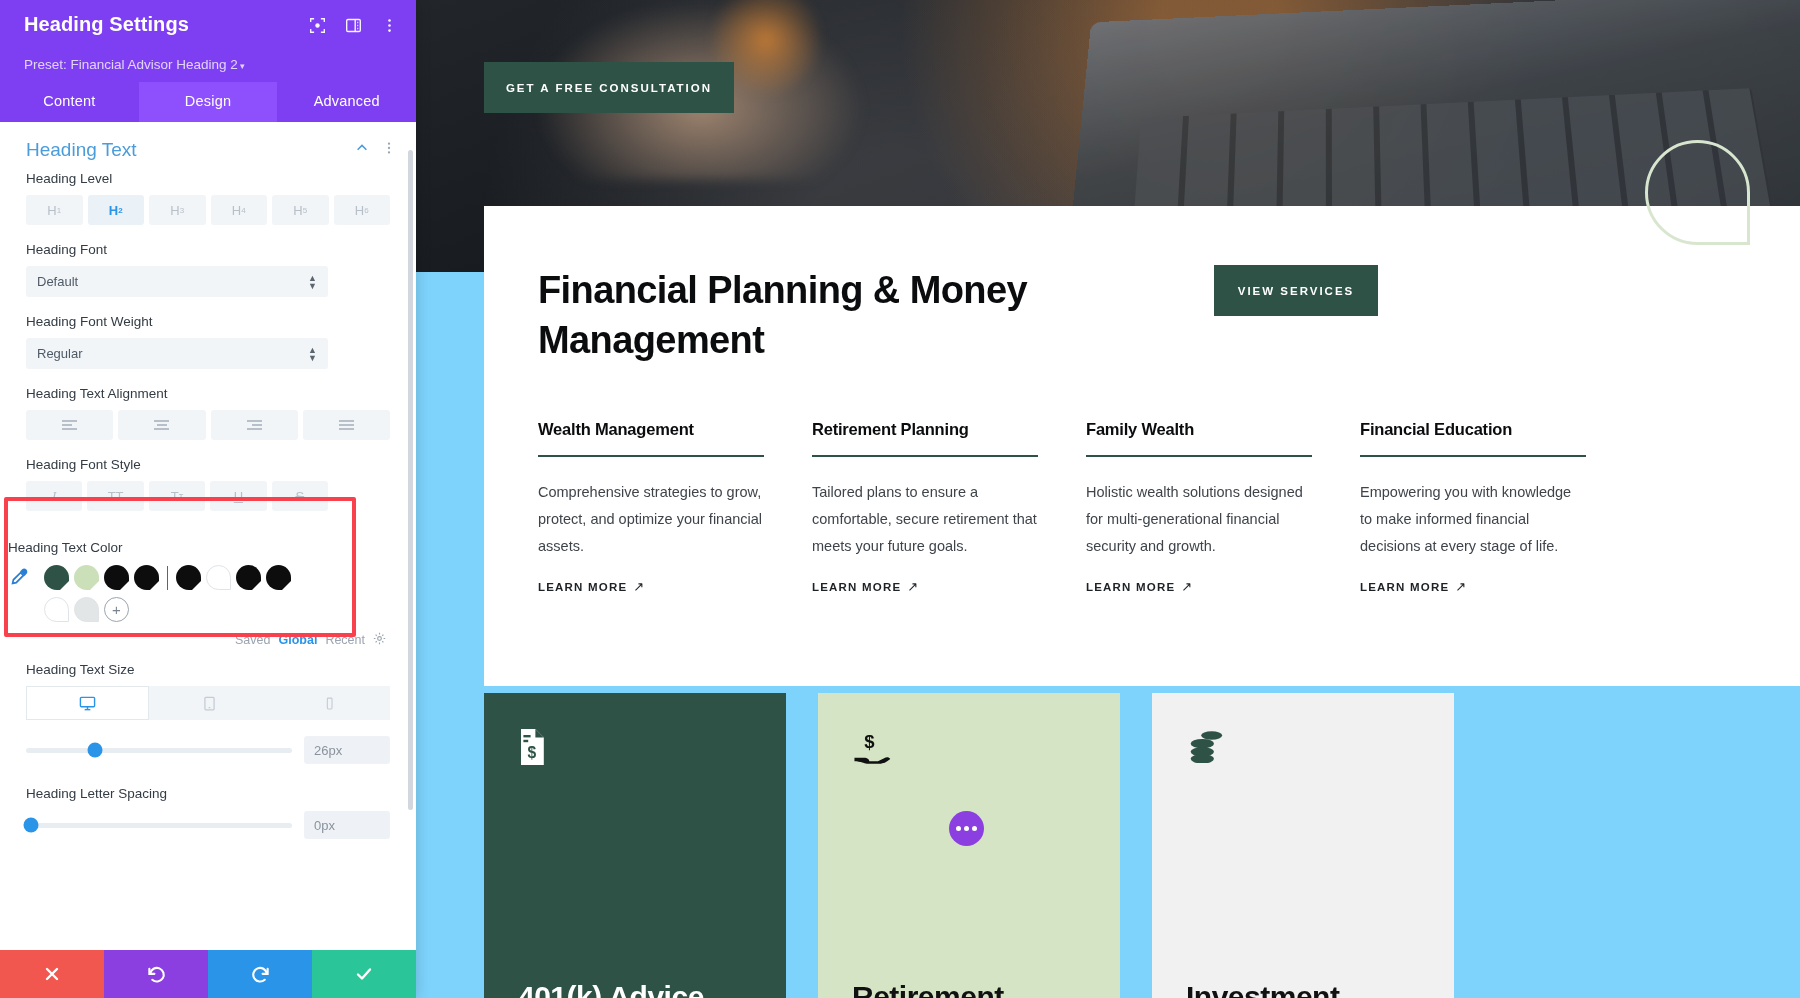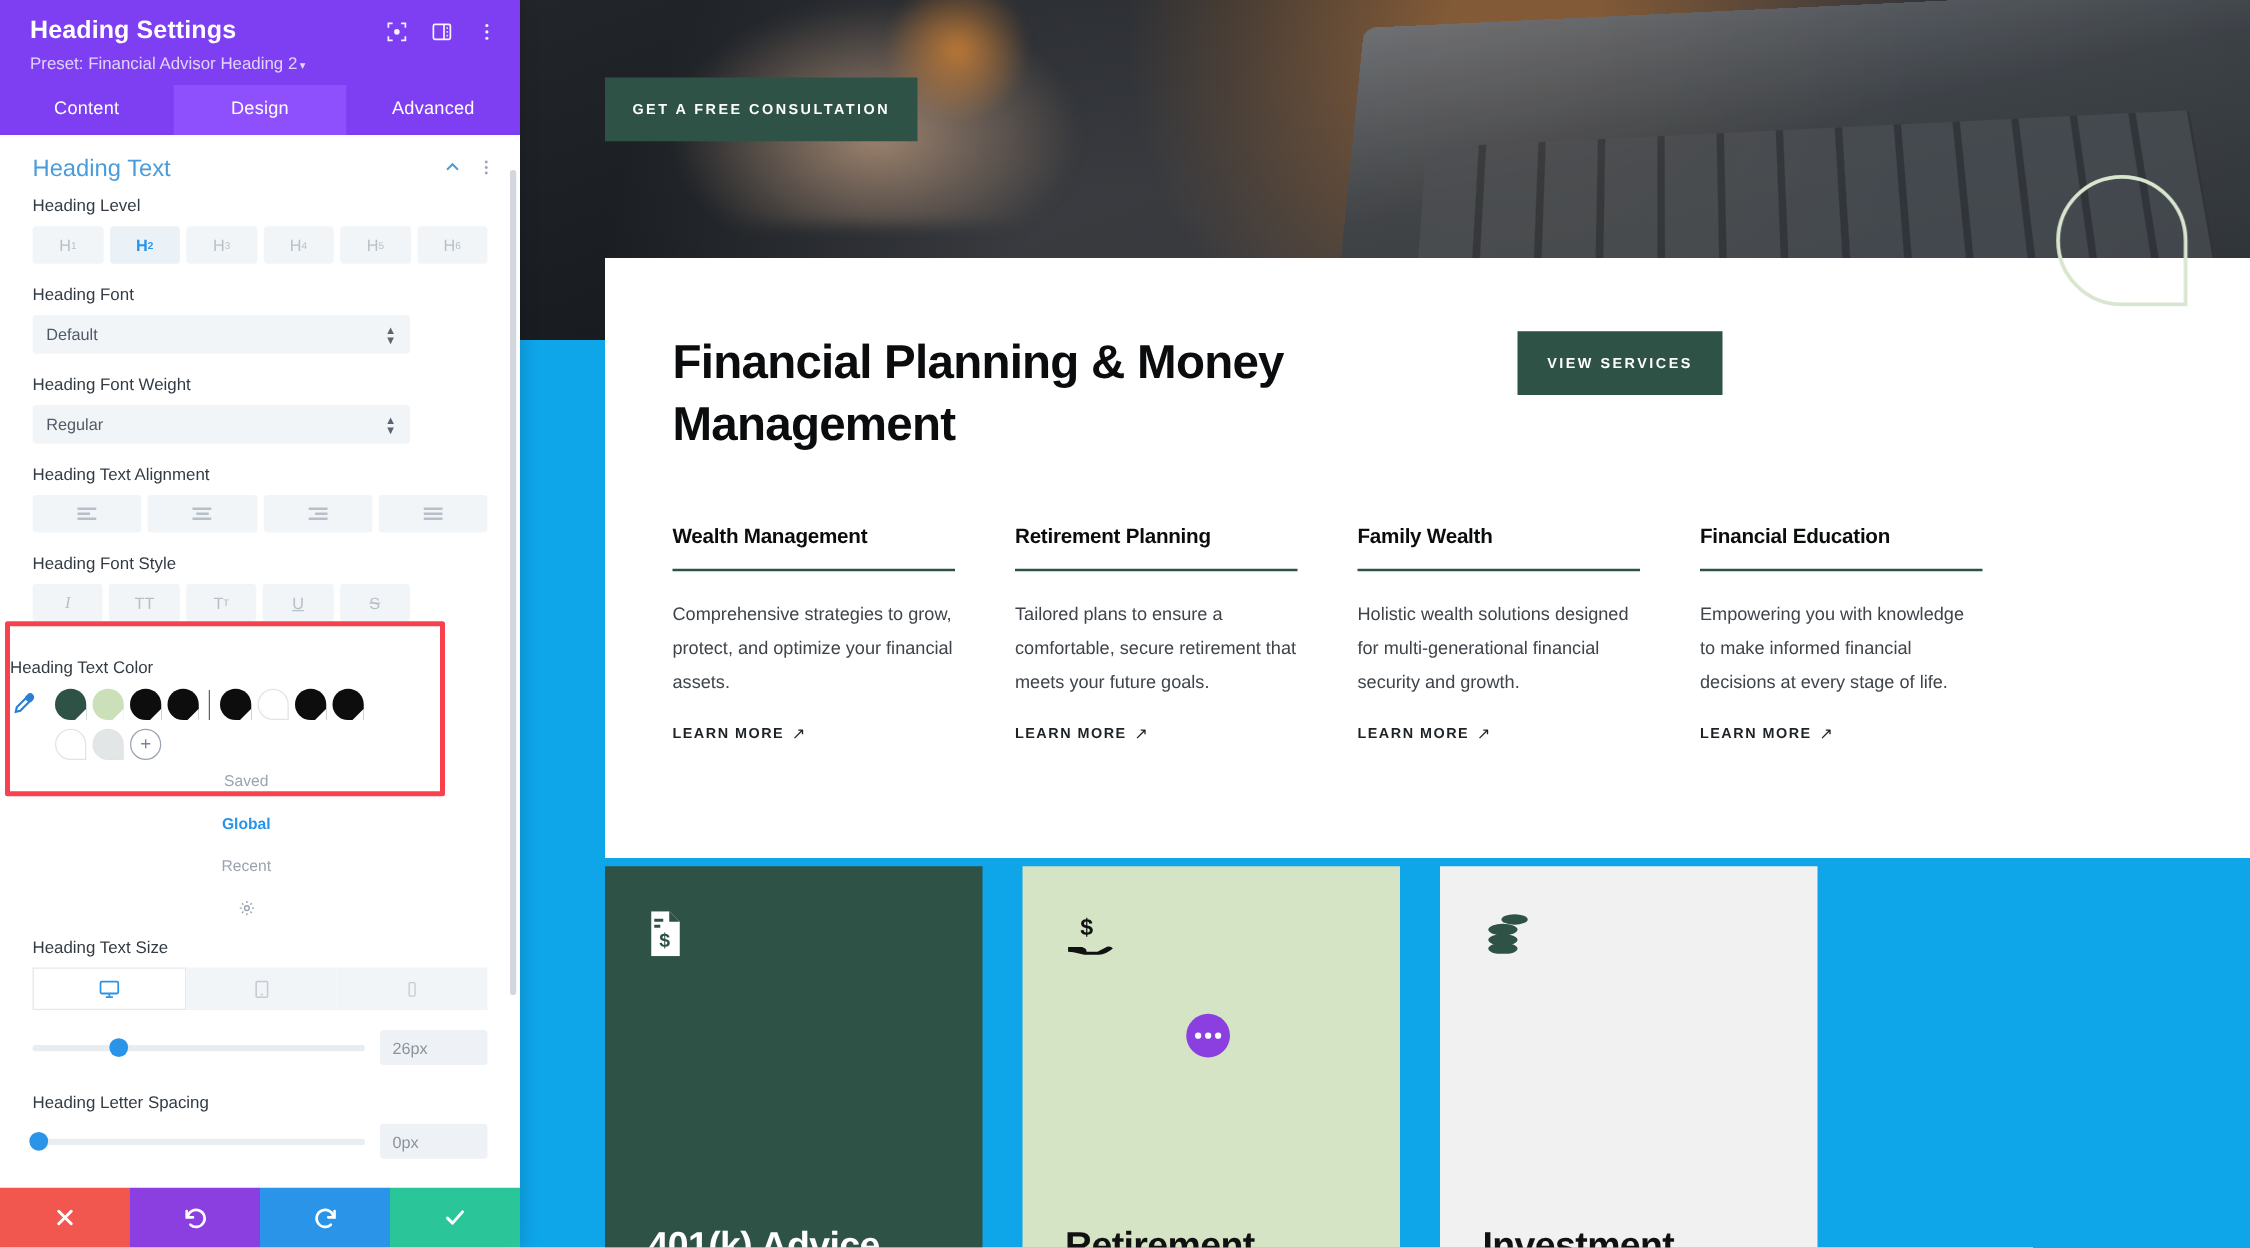--- a/index.html
+++ b/index.html
@@ -16,21 +16,21 @@
     width: 416px; height: 998px;
     background: #fff; z-index: 20;
     display: flex; flex-direction: column;
     box-shadow: 0 0 14px rgba(0,0,0,.18);
   }
   .panel-header { background: #7e3ff2; padding: 13px 18px 10px 24px; }
   .panel-header-top { display: flex; align-items: flex-start; justify-content: space-between; }
   .panel-title { color: #fff; font-size: 20px; font-weight: bold; letter-spacing: .1px; }
   .hdr-icons { display: flex; align-items: center; gap: 19px; padding-top: 4px; }
   .hdr-ico { width: 17px; height: 17px; display: block; opacity: .95; }
-  .preset-line { margin-top: 7px; color: #e2d3fb; font-size: 13.5px; }
+  .preset-line { margin-top: 21px; color: #e2d3fb; font-size: 13.5px; }
   .preset-line .caret { font-size: 9px; margin-left: 2px; }
 
   .tabs { display: flex; background: #7e3ff2; }
   .tab {
     flex: 1; text-align: center; color: #fff; font-size: 14.5px;
     padding: 11px 0 13px; cursor: pointer; letter-spacing: .2px;
   }
   .tab.active { background: #8e4ffc; font-weight: 500; }
 
   .panel-body { flex: 1; overflow: hidden; position: relative; background: #fff; }
@@ -94,22 +94,22 @@
   }
   .sw.nomark::after { display: none; }
   .divider-bar { width: 1px; height: 24px; background: #5c6570; margin: 0 3px; }
   .swatch-row2 { display: flex; align-items: center; gap: 5px; margin-top: 7px; margin-left: 36px; }
   .add-sw {
     width: 25px; height: 25px; border-radius: 50%; border: 1.4px solid #9aa4b0;
     display: flex; align-items: center; justify-content: center;
     color: #7b858f; font-size: 15px; line-height: 1; cursor: pointer;
   }
   .swatch-tabs {
-    display: flex; gap: 20px; justify-content: flex-end; align-items: center;
-    padding: 10px 22px 0 0; font-size: 12.5px; color: #9aa4b0; flex-direction: column;
+    display: flex; gap: 8px; justify-content: flex-end; align-items: center;
+    padding: 10px 22px 0 0; font-size: 12.5px; color: #9aa4b0;
   }
   .swatch-tabs .st.active { color: #2a94e8; font-weight: bold; }
 
   .device-group { display: flex; gap: 0; margin-top: 2px; }
   .dev {
     flex: 1; height: 34px; background: #f2f5f8;
     display: flex; align-items: center; justify-content: center;
     color: #c3cbd3; cursor: pointer;
   }
   .dev.active { background: #fff; border: 1px solid #e3e8ed; color: #2a94e8; }
@@ -124,21 +124,21 @@
     width: 86px; height: 28px; background: #eef2f6; border-radius: 3px;
     display: flex; align-items: center; padding-left: 10px;
     font-size: 13px; color: #8a939c;
   }
 
   .panel-footer { display: flex; height: 48px; }
   .fbtn { flex: 1; display: flex; align-items: center; justify-content: center; cursor: pointer; }
   .fbtn svg { display: block; }
 
   
-  .site { position: absolute; left: 416px; top: 0; right: 0; bottom: 0; background: #0ea5e9; text-decoration: underline; }
+  .site { position: absolute; left: 416px; top: 0; right: 0; bottom: 0; background: #7dd3fc; text-decoration: underline; }
 
   .hero {
     position: absolute; left: 0; top: 0; width: 1384px; height: 272px;
     background:
       radial-gradient(circle at 58% 10%, rgba(204,128,60,.55) 0 7%, rgba(0,0,0,0) 38%),
       radial-gradient(circle at 35% 90%, rgba(120,120,125,.35) 0 10%, rgba(0,0,0,0) 45%),
       radial-gradient(circle at 82% 60%, rgba(150,150,155,.25) 0 12%, rgba(0,0,0,0) 50%),
       linear-gradient(160deg, #22262b 0%, #15181c 50%, #1c2024 100%);
     overflow: hidden;
   }

